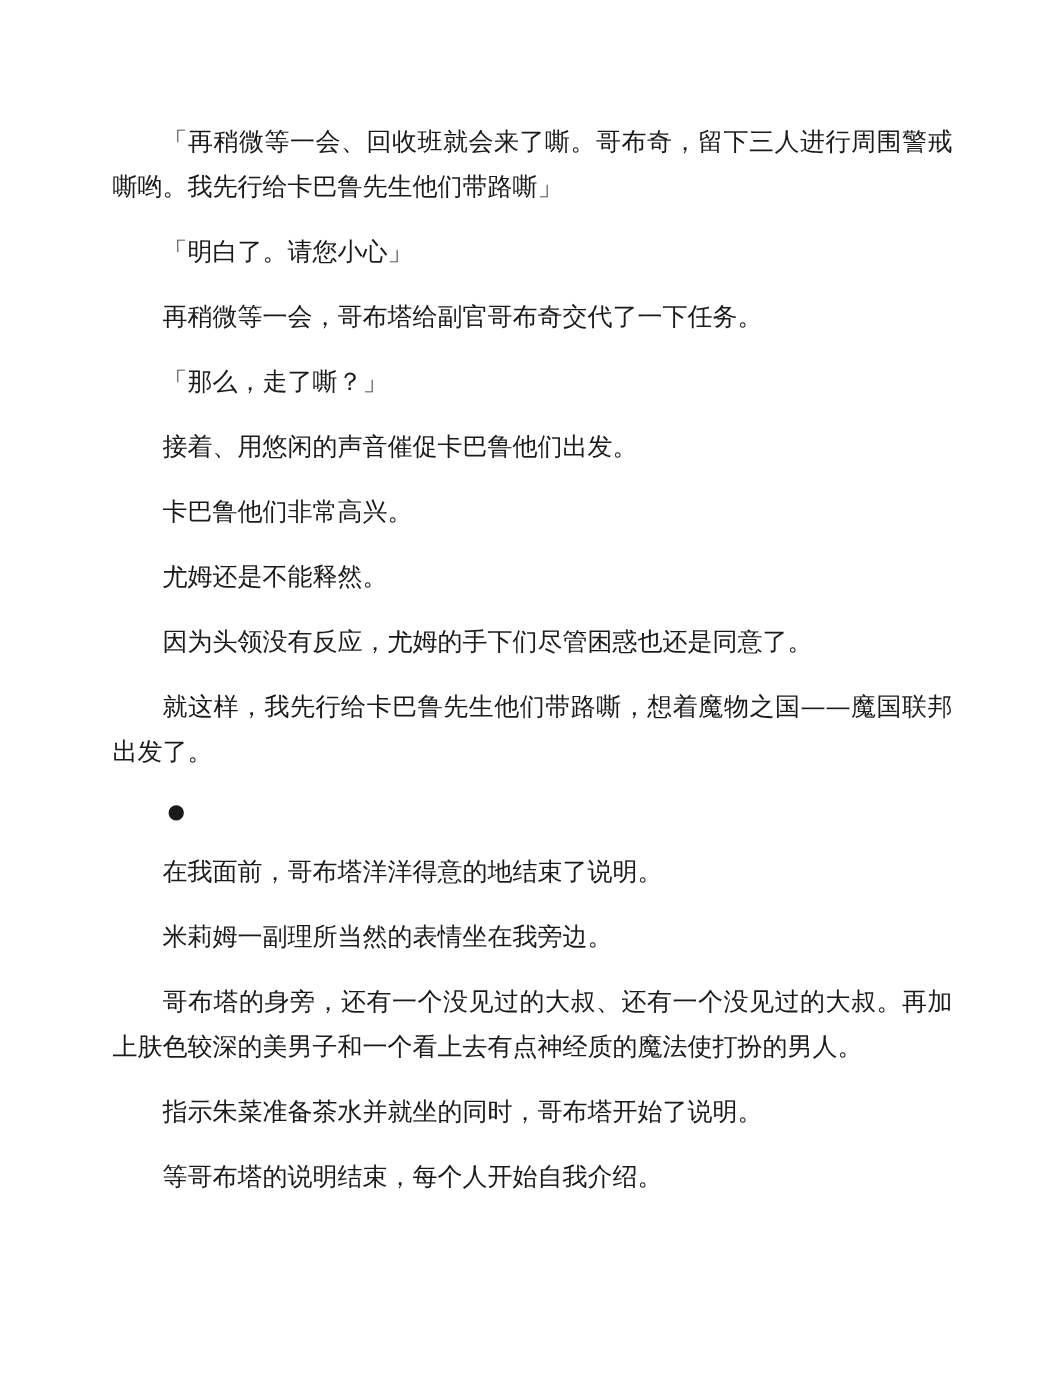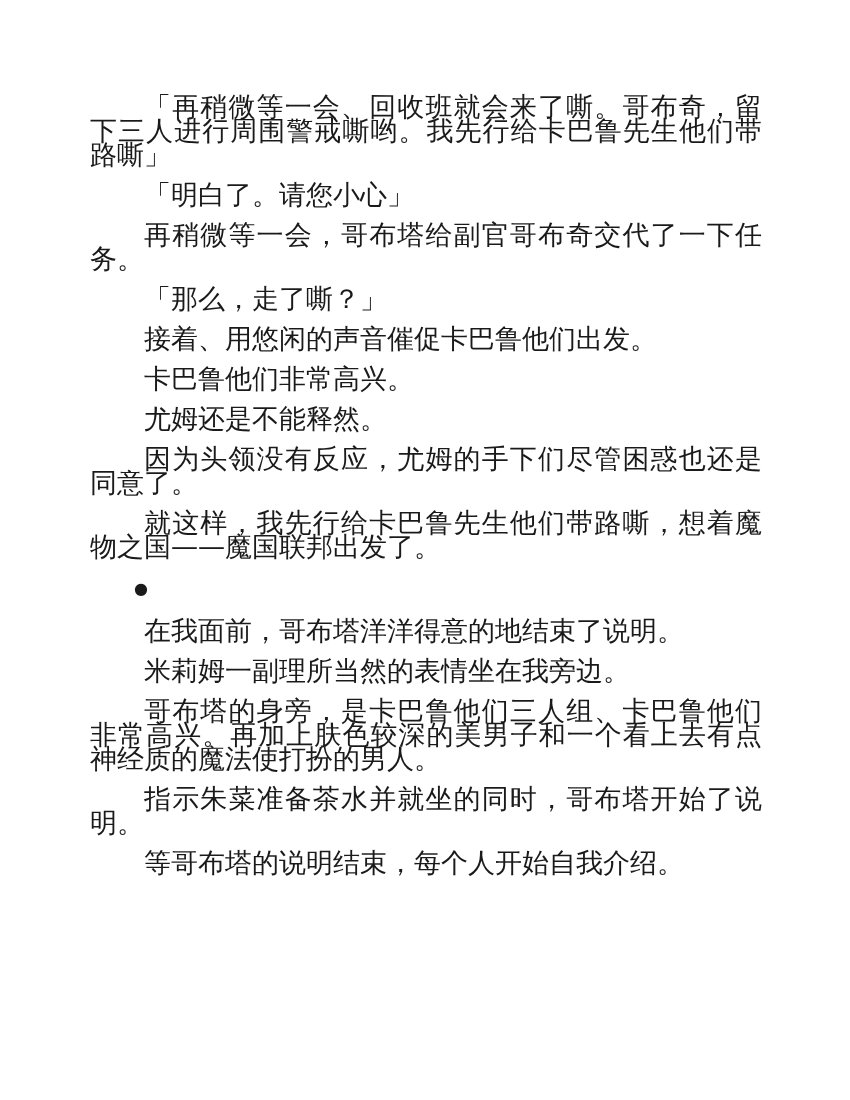--- a/index.html
+++ b/index.html
@@ -16,22 +16,22 @@
   }
   main.page {
     box-sizing: border-box;
     width: 850px;
     height: 1100px;
     padding: 95px 88px 40px 90px;
     background: #ffffff;
   }
   p.para {
     margin: 0 0 16px 0;
-    font-size: 27px;
-    line-height: 24px;
+    font-size: 20px;
+    line-height: 36px;
     text-align: justify;
     text-indent: 2em;
     word-break: break-all;
     letter-spacing: 0;
   }
   p.separator {
     margin: 0 0 16px 0;
     font-size: 16px;
     line-height: 28px;
     text-indent: 44px;
@@ -47,16 +47,16 @@
   <p class="para">再稍微等一会，哥布塔给副官哥布奇交代了一下任务。</p>
   <p class="para">「那么，走了嘶？」</p>
   <p class="para">接着、用悠闲的声音催促卡巴鲁他们出发。</p>
   <p class="para">卡巴鲁他们非常高兴。</p>
   <p class="para">尤姆还是不能释然。</p>
   <p class="para">因为头领没有反应，尤姆的手下们尽管困惑也还是同意了。</p>
   <p class="para">就这样，我先行给卡巴鲁先生他们带路嘶，想着魔物之国——魔国联邦出发了。</p>
   <p class="separator">●</p>
   <p class="para">在我面前，哥布塔洋洋得意的地结束了说明。</p>
   <p class="para">米莉姆一副理所当然的表情坐在我旁边。</p>
-  <p class="para">哥布塔的身旁，是卡巴鲁他们三人组、卡巴鲁他们非常高兴。再加上肤色较深的美男子和一个看上去有点神经质的魔法使打扮的男人。</p>
+  <p class="para">哥布塔的身旁，还有一个没见过的大叔、还有一个没见过的大叔。再加上肤色较深的美男子和一个看上去有点神经质的魔法使打扮的男人。</p>
   <p class="para">指示朱菜准备茶水并就坐的同时，哥布塔开始了说明。</p>
   <p class="para">等哥布塔的说明结束，每个人开始自我介绍。</p>
 </main>
 
 </body></html>

